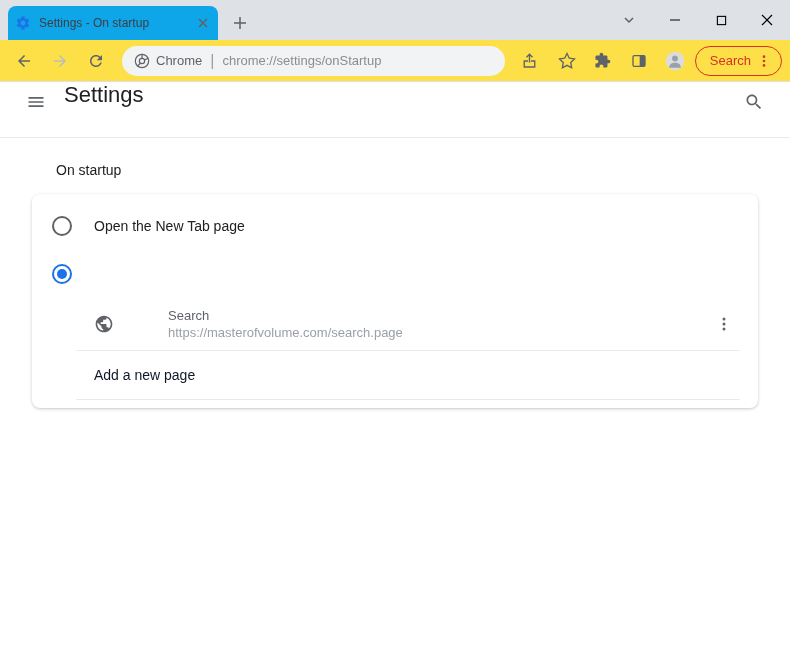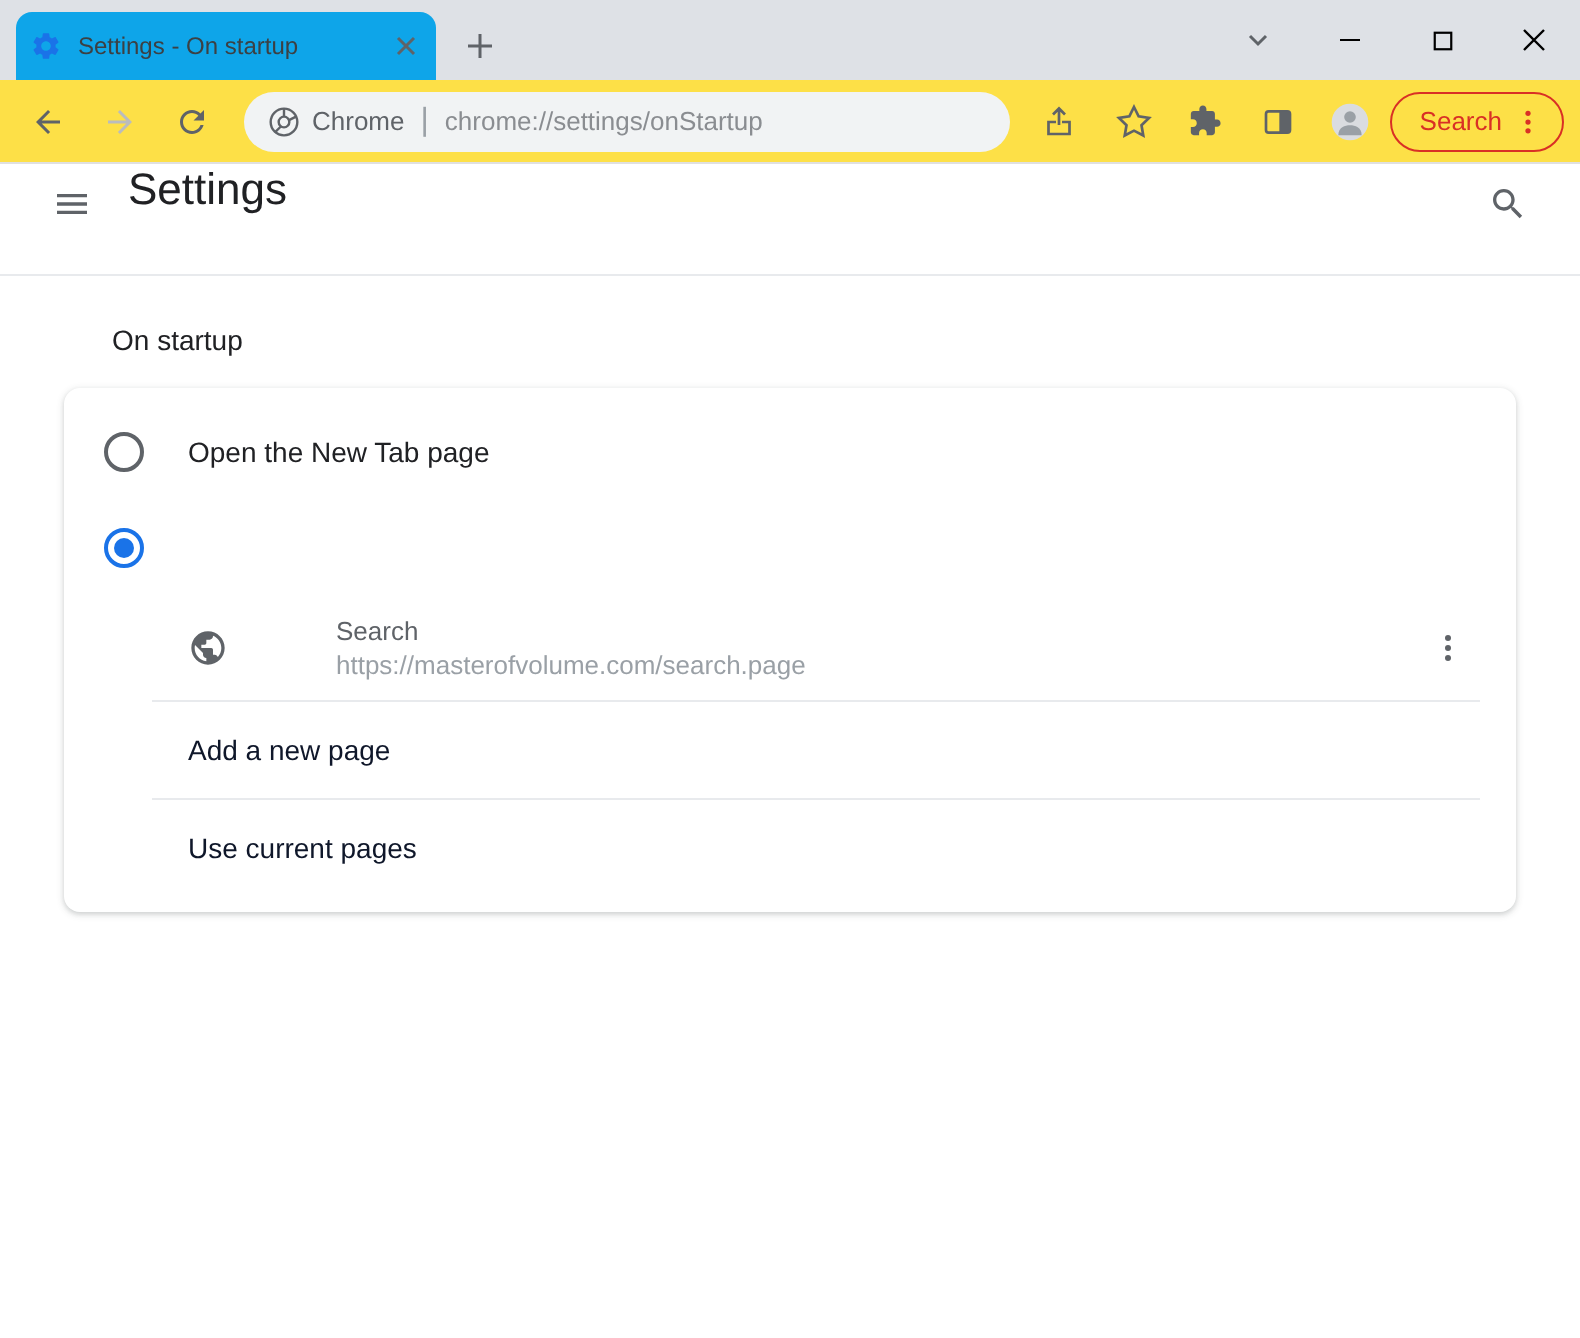--- a/index.html
+++ b/index.html
@@ -203,16 +203,15 @@
           <svg width="16" height="16" viewBox="0 0 16 16">
               <circle cx="8" cy="3" r="1.5" fill="currentColor"></circle>
               <circle cx="8" cy="8" r="1.5" fill="currentColor"></circle>
               <circle cx="8" cy="13" r="1.5" fill="currentColor"></circle>
             </svg>
         </div>
       </div>
       <div class="divider"></div>
       <div class="link-row">Add a new page</div>
       <div class="divider"></div>
-      <div class="link-row">Use current pages</div>
     </div>
   </div>
 </div>
 
 </body></html>

